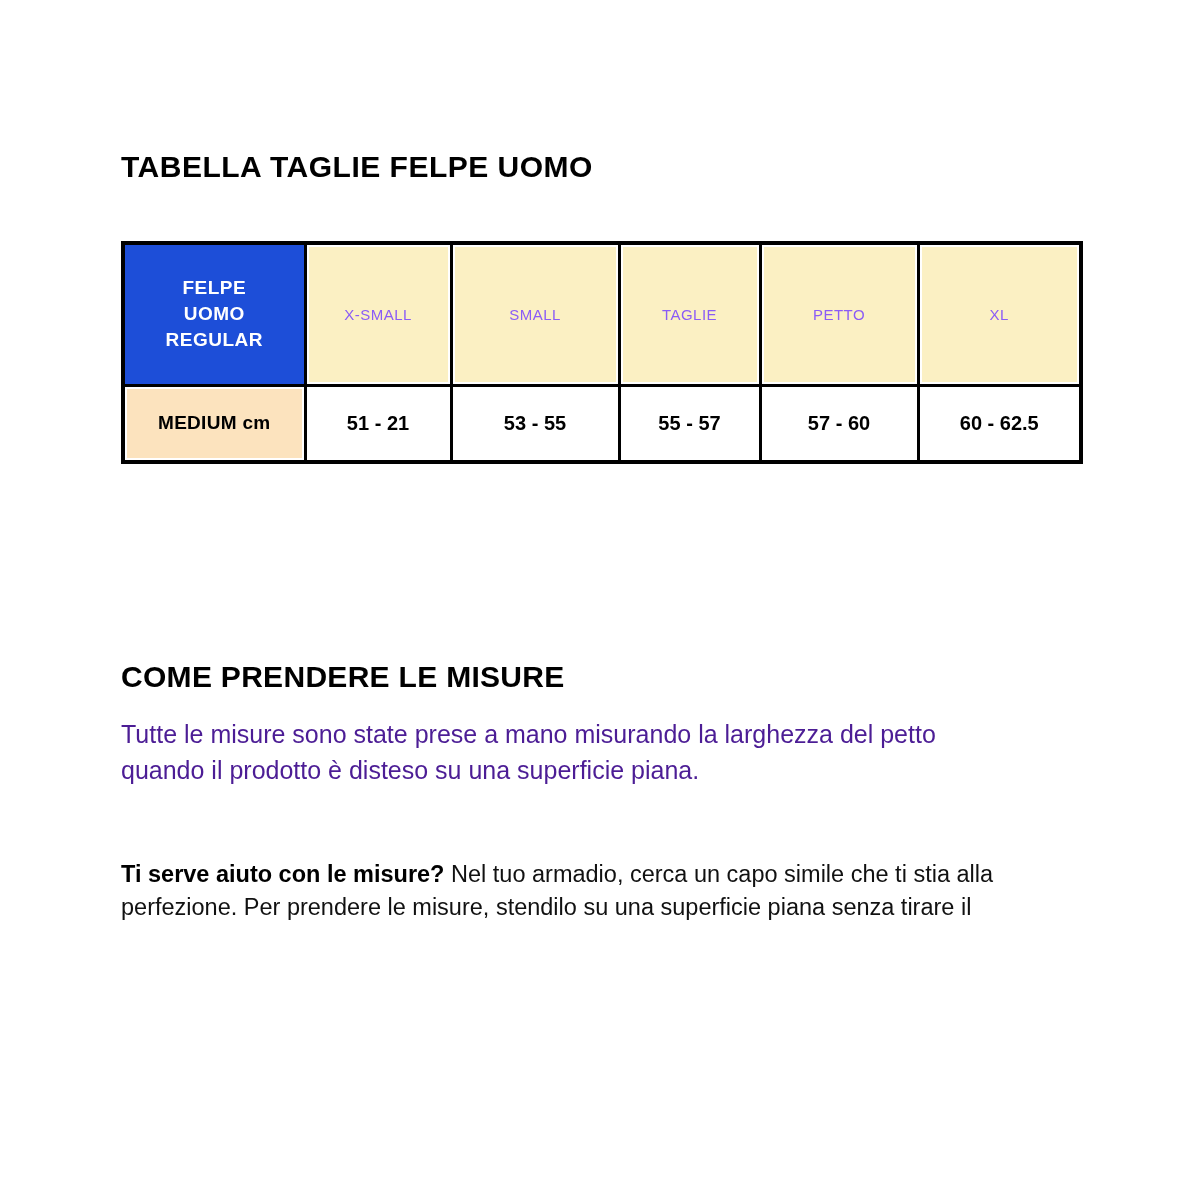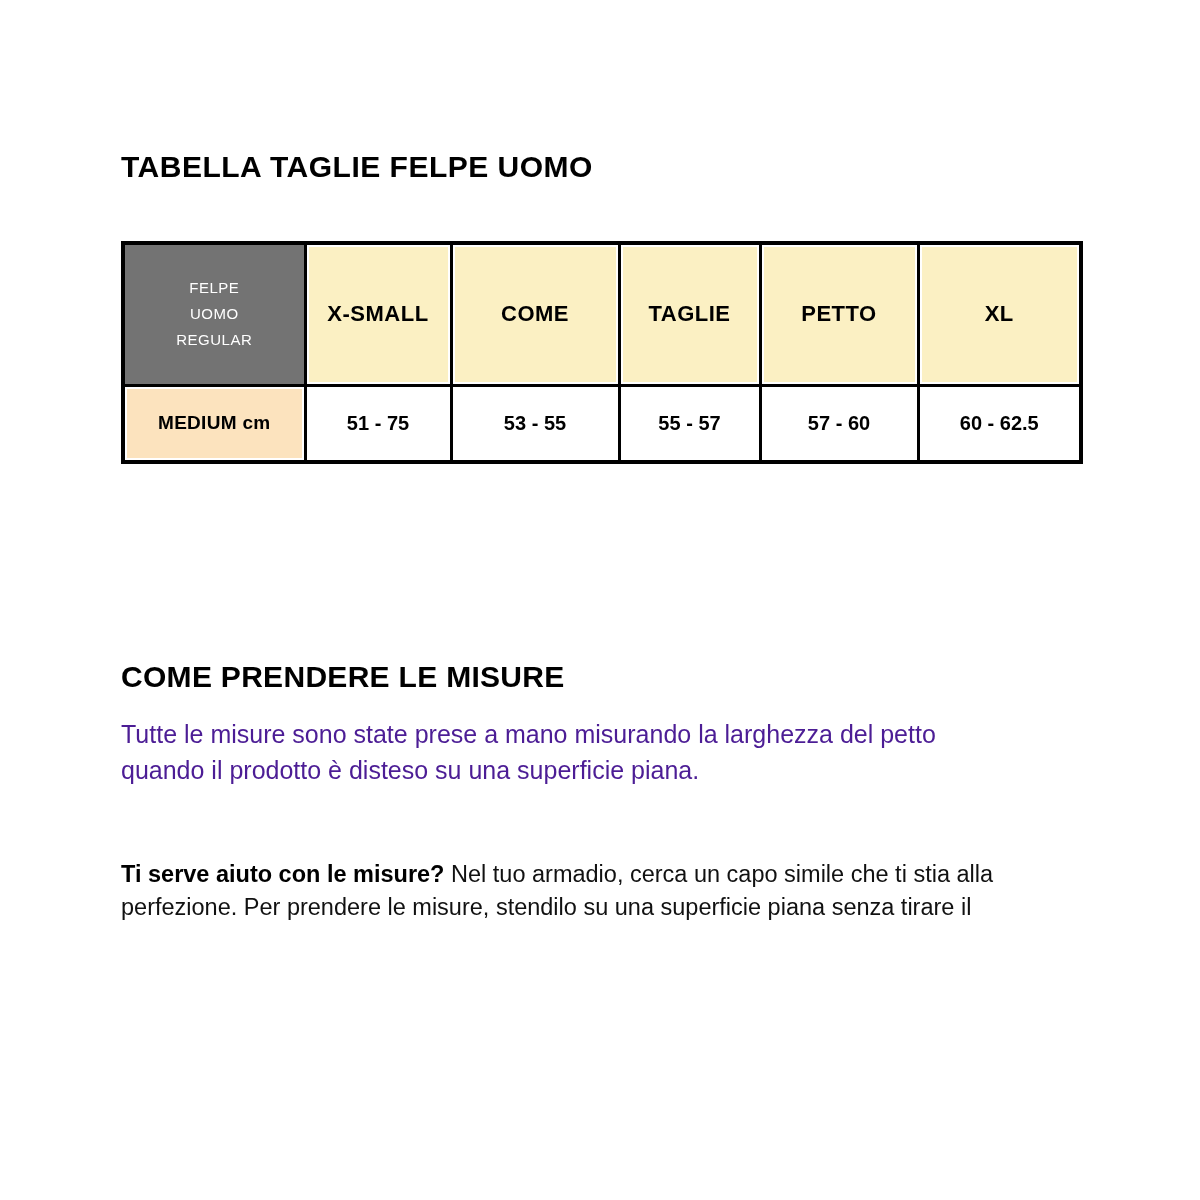--- a/index.html
+++ b/index.html
@@ -33,33 +33,33 @@
   .size-table th, .size-table td {
     border: 3px solid #000000;
     text-align: center;
     vertical-align: middle;
     padding: 0;
   }
   .size-table { border: 4px solid #000000; }
   tr.header-row { height: 142px; }
   tr.data-row   { height: 77px; }
   th.corner-cell {
-    background: #737373;
+    background: #1d4ed8;
     color: #ffffff;
-    font-size: 15px;
-    font-weight: normal;
+    font-size: 19px;
+    font-weight: bold;
     line-height: 26px;
     letter-spacing: 0.5px;
     white-space: pre-line;
   }
   th.size-cell {
     background: #fbf0c3;
-    color: #000000;
-    font-size: 22px;
-    font-weight: bold;
+    color: #8b5cf6;
+    font-size: 15px;
+    font-weight: normal;
     letter-spacing: 0.5px;
     box-shadow: inset 0 0 0 2px #ffffff;
   }
   td.rowlabel-cell {
     background: #fce3be;
     font-size: 19px;
     font-weight: bold;
     letter-spacing: 0.3px;
     box-shadow: inset 0 0 0 2px #ffffff;
   }
@@ -117,28 +117,28 @@
       <col style="width:141px">
       <col style="width:158px">
       <col style="width:163px">
     </colgroup>
     <tbody>
       <tr class="header-row">
         <th class="corner-cell">FELPE
 UOMO
 REGULAR</th>
         <th class="size-cell">X-SMALL</th>
-        <th class="size-cell">COME</th>
+        <th class="size-cell">SMALL</th>
         <th class="size-cell">TAGLIE</th>
         <th class="size-cell">PETTO</th>
         <th class="size-cell">XL</th>
       </tr>
       <tr class="data-row">
         <td class="rowlabel-cell">MEDIUM cm</td>
-        <td class="value-cell">51 - 75</td>
+        <td class="value-cell">51 - 21</td>
         <td class="value-cell">53 - 55</td>
         <td class="value-cell">55 - 57</td>
         <td class="value-cell">57 - 60</td>
         <td class="value-cell">60 - 62.5</td>
       </tr>
     </tbody>
   </table>
 
   <h2 class="section-heading">COME PRENDERE LE MISURE</h2>
 

